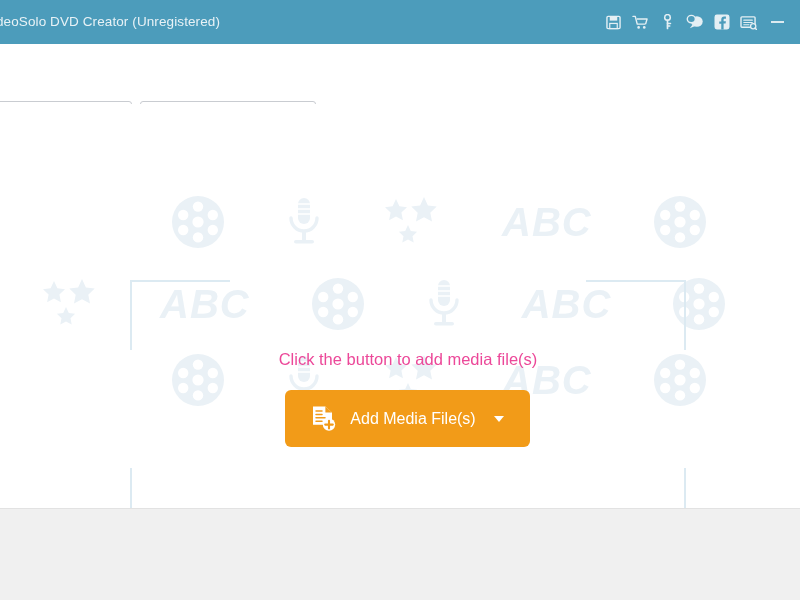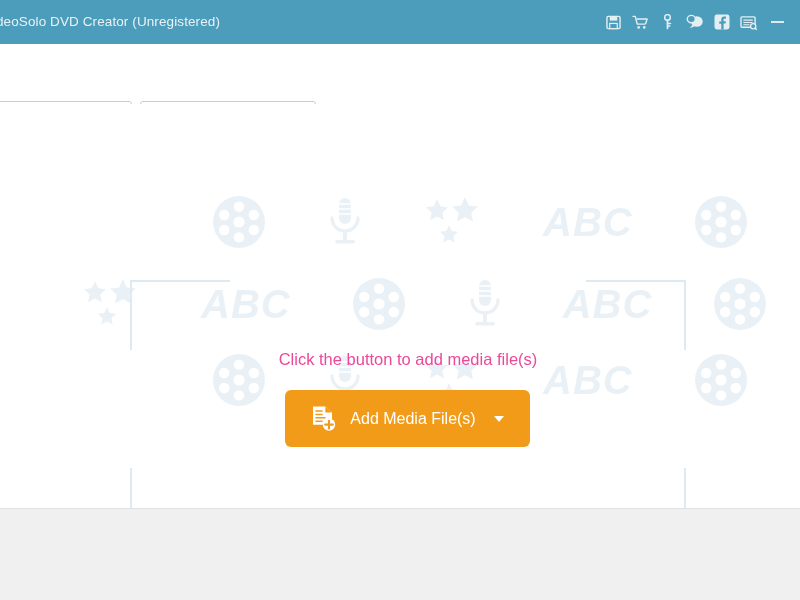--- a/index.html
+++ b/index.html
@@ -56,21 +56,21 @@
   #btn-download .lbl{white-space:nowrap;font-size:13px;}
   .dl-icon{width:22px;height:22px;flex:0 0 22px;color:#3d4450;}
 
   
   .main{
     position:absolute;left:0;top:104px;width:800px;height:404px;
     background:#ffffff;overflow:hidden;
   }
   .watermark{
     position:absolute;left:0;top:0;width:728px;height:404px;
-    overflow:hidden;pointer-events:none;margin-left:41px;
+    overflow:hidden;pointer-events:none;
   }
   .wm-row{position:absolute;display:flex;align-items:center;gap:60px;left:0;}
   .wm-item{opacity:1;color:#eaf1f6;display:flex;align-items:center;justify-content:center;}
   .wm-item svg{display:block;}
   .wm-abc{
     font-size:40px;font-style:italic;font-weight:700;color:#eaf1f6;
     font-family:"Liberation Sans",sans-serif;letter-spacing:1px;
   }
 
   .dropzone{

